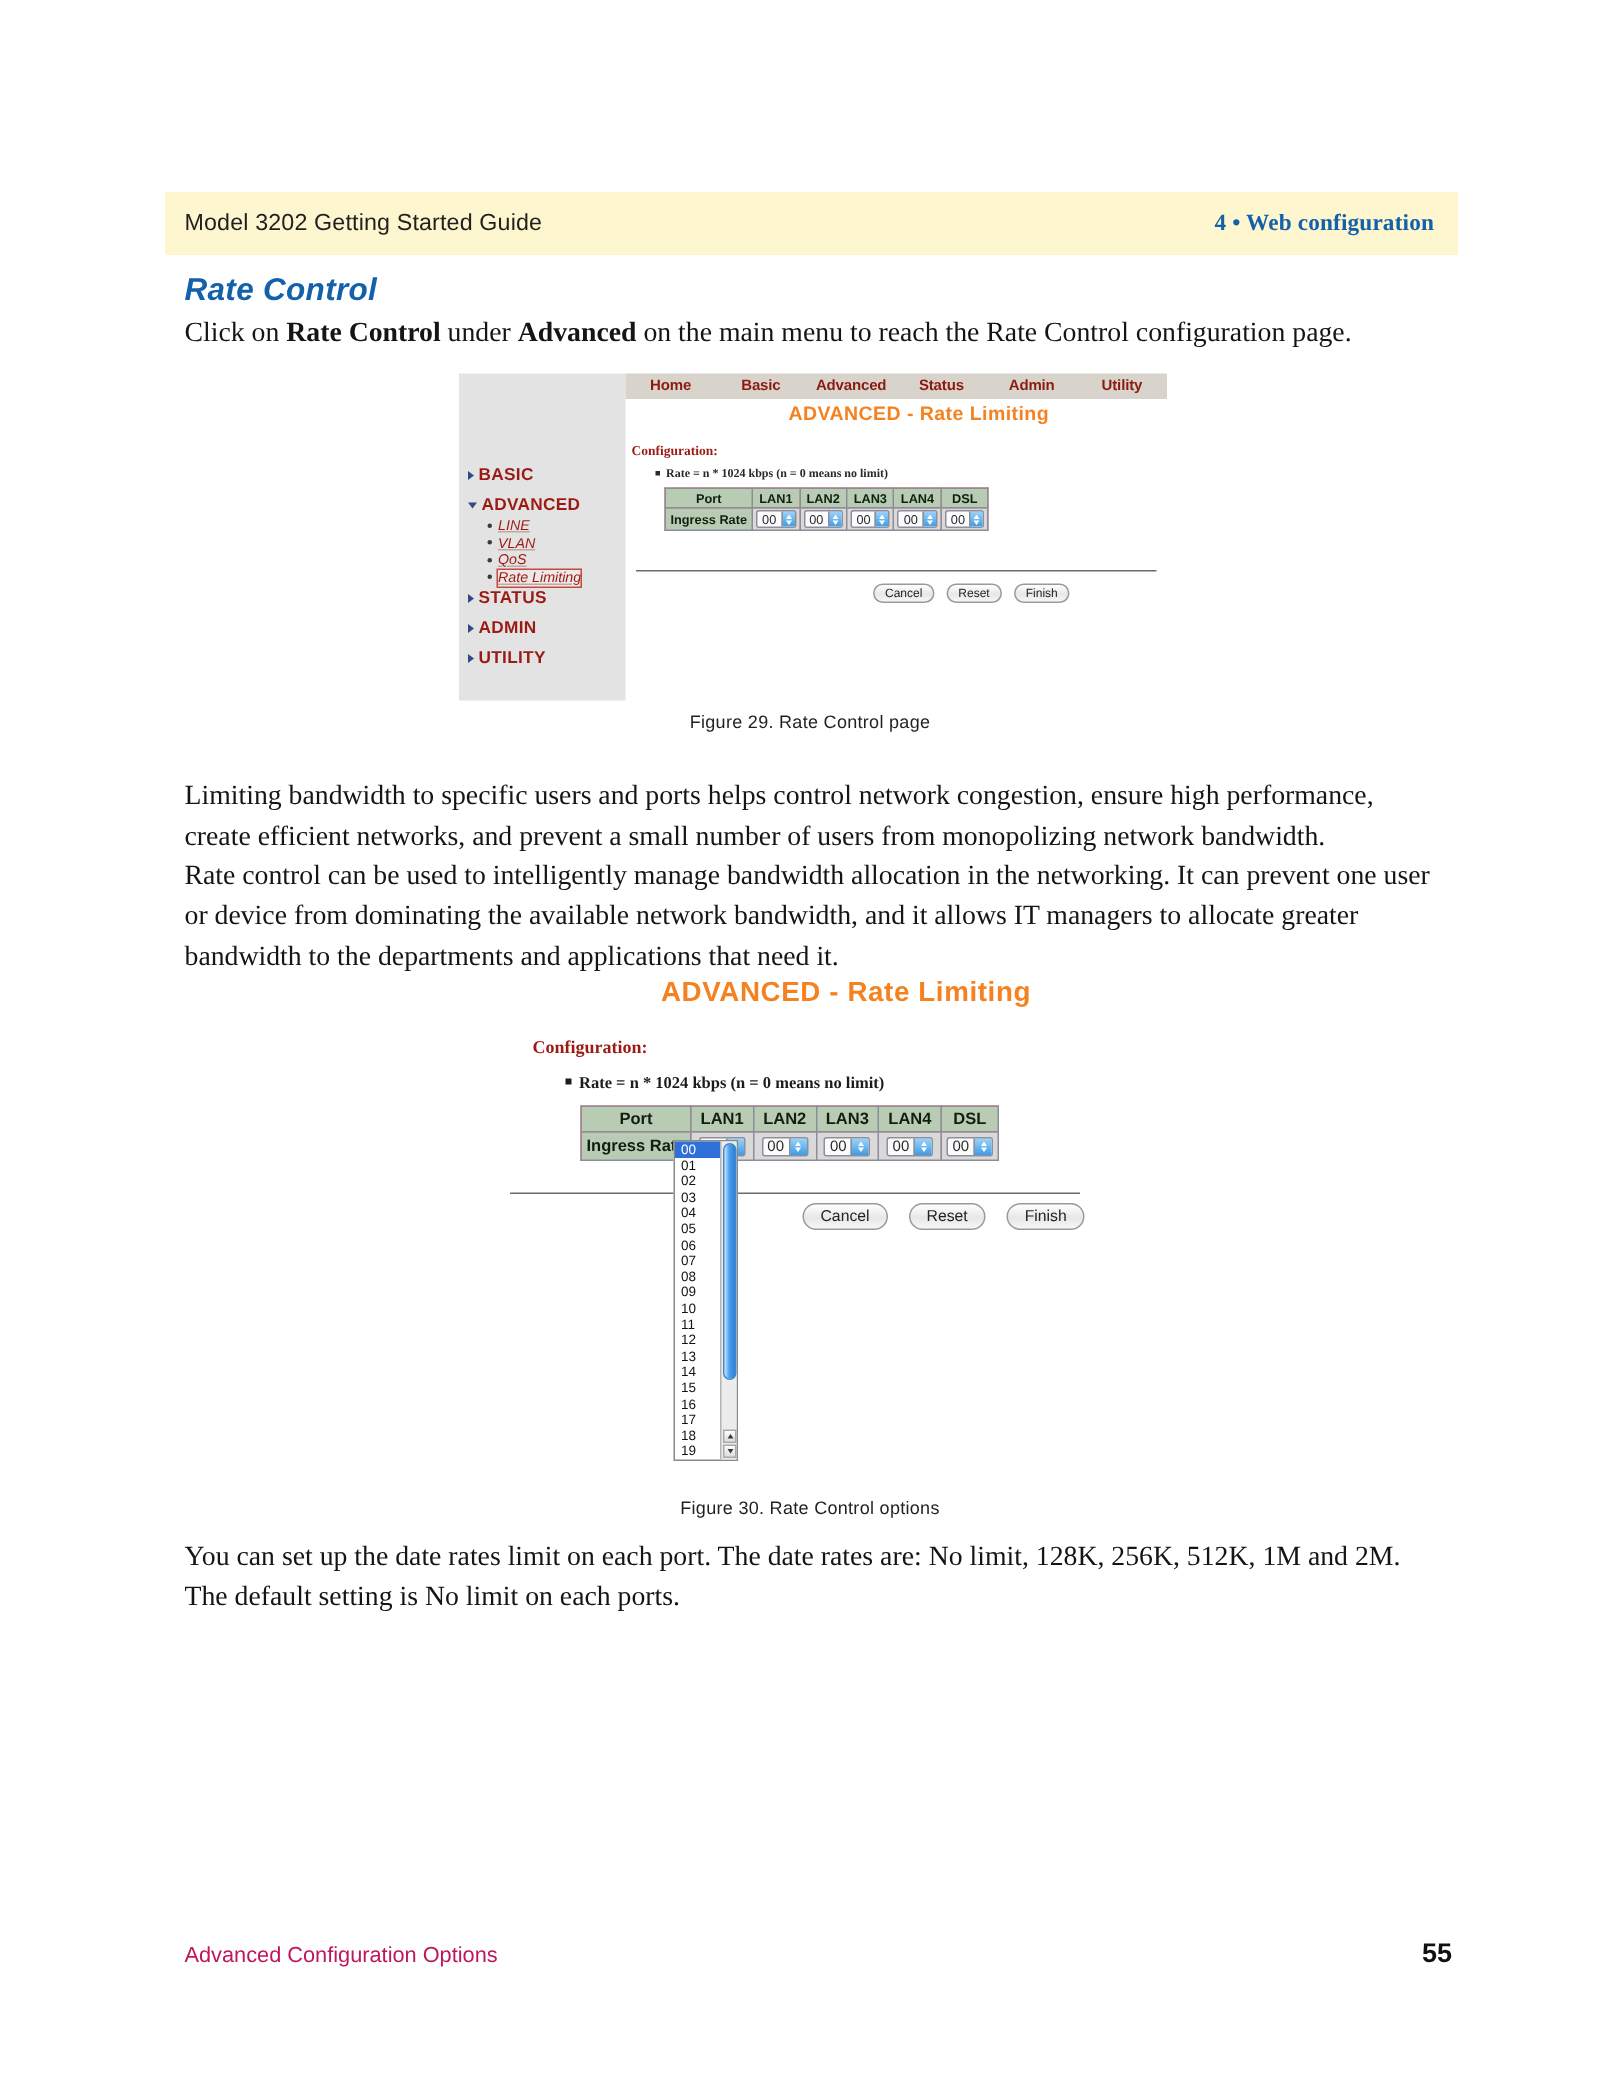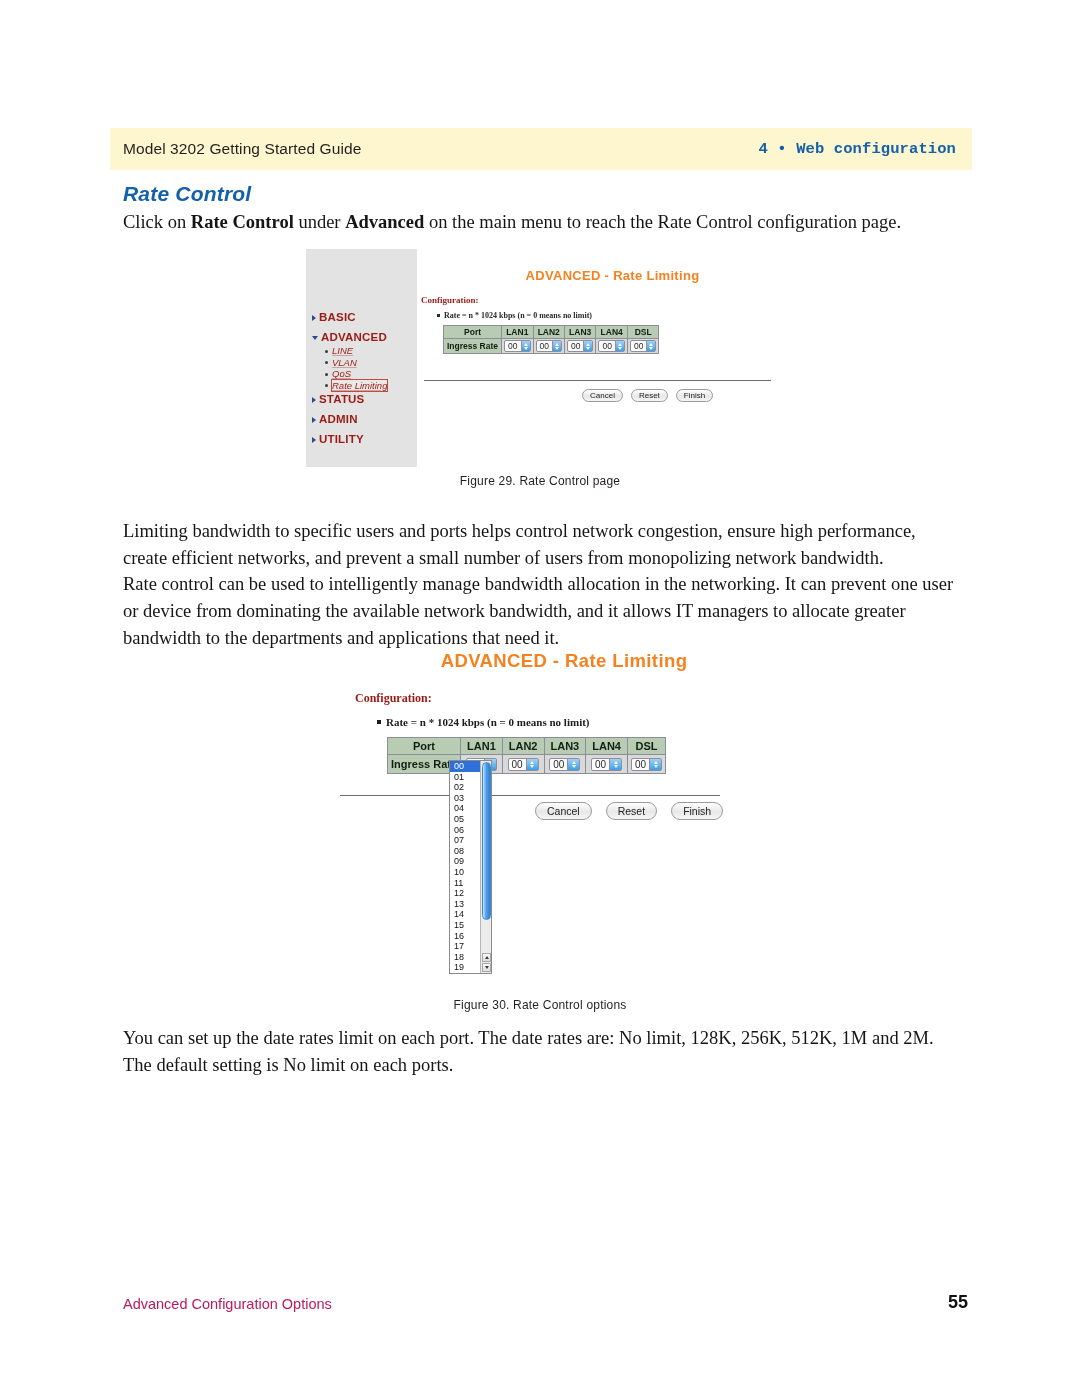--- a/index.html
+++ b/index.html
@@ -27,21 +27,21 @@
     padding: 0 16px 0 13px;
     margin-top: 18px;
   }
   .header-left {
     font-family: "Liberation Sans", sans-serif;
     font-size: 15.5px;
     color: #231f20;
     letter-spacing: 0.1px;
   }
   .header-right {
-    font-family: Liberation Mono, monospace;
+    font-family: Liberation Serif, serif;
     font-size: 15.5px;
     font-weight: bold;
     color: #1360ab;
     letter-spacing: 0.1px;
   }
 
   
   .section-title {
     position: absolute;
     left: 123px;
@@ -435,20 +435,28 @@
 <div class="section-title">Rate Control</div>
 
 <div class="intro-line">
   <span>Click on </span><b>Rate Control</b><span> under </span><b>Advanced</b><span> on the main menu to reach the Rate Control configuration page.</span>
 </div>
 
 <div class="fig1">
 
   <div class="sidebar"></div>
 
+  <div class="navbar">
+    <div class="nav-item">Home</div>
+    <div class="nav-item">Basic</div>
+    <div class="nav-item">Advanced</div>
+    <div class="nav-item">Status</div>
+    <div class="nav-item">Admin</div>
+    <div class="nav-item">Utility</div>
+  </div>
 
   <div class="pagetitle">ADVANCED - Rate Limiting</div>
   <div class="cfg-label">Configuration:</div>
   <div class="bullet-note"><span class="sq"></span><span>Rate = n * 1024 kbps (n = 0 means no limit)</span></div>
 
   <table class="rtable">
     <tbody>
         <tr>
       <td class="hd">Port</td>
       <td class="hd">LAN1</td>

